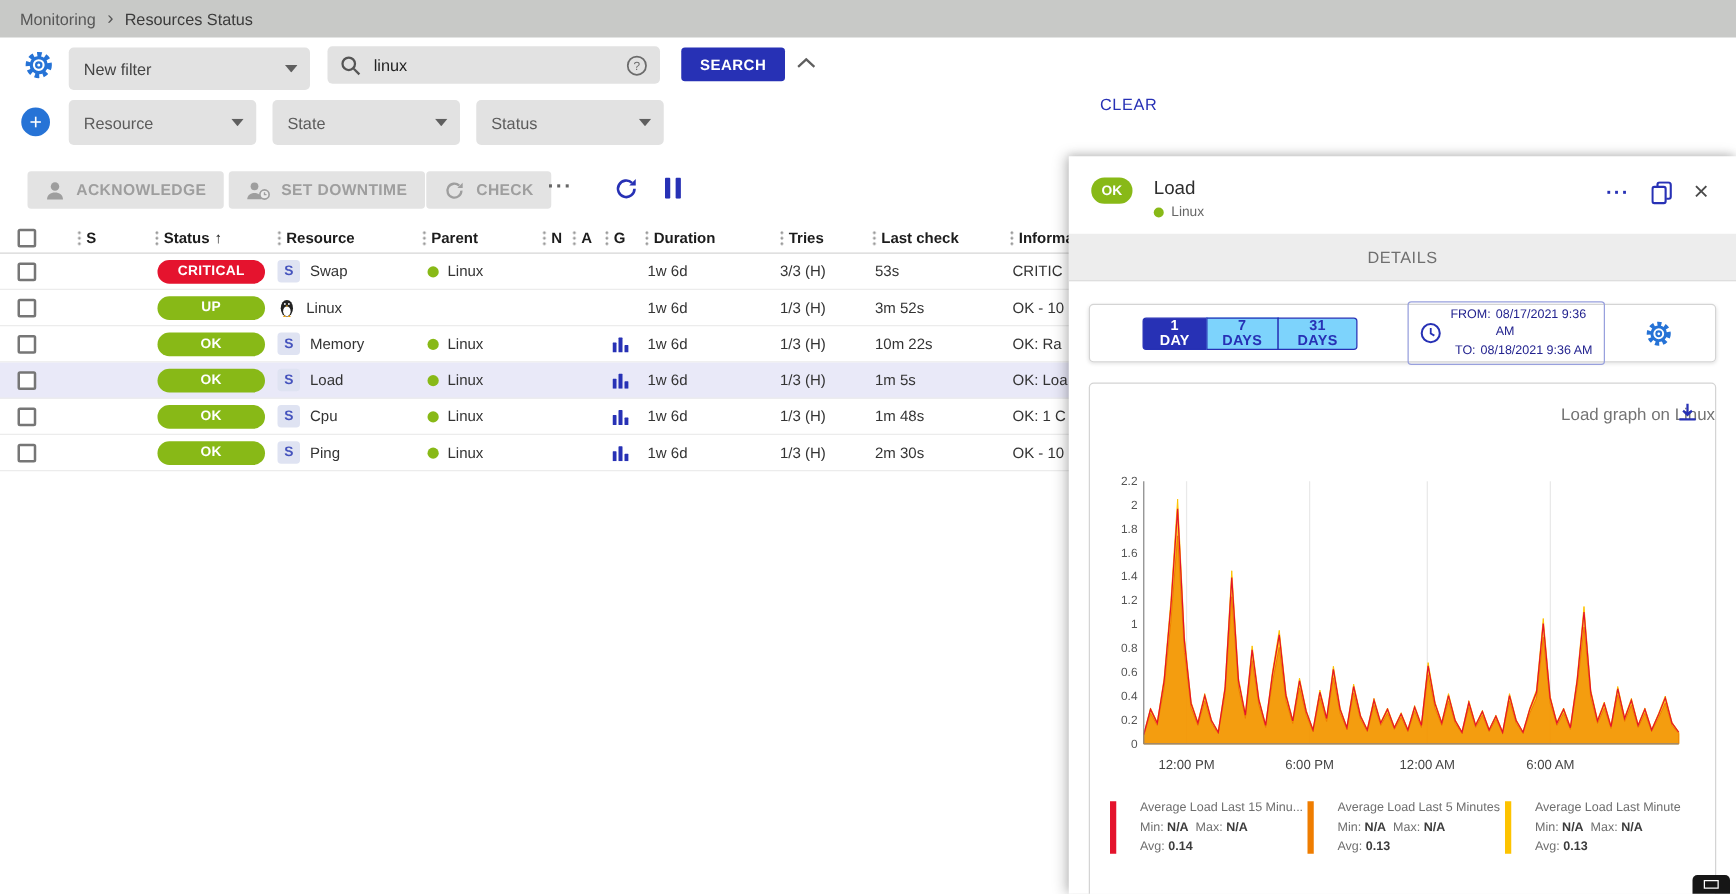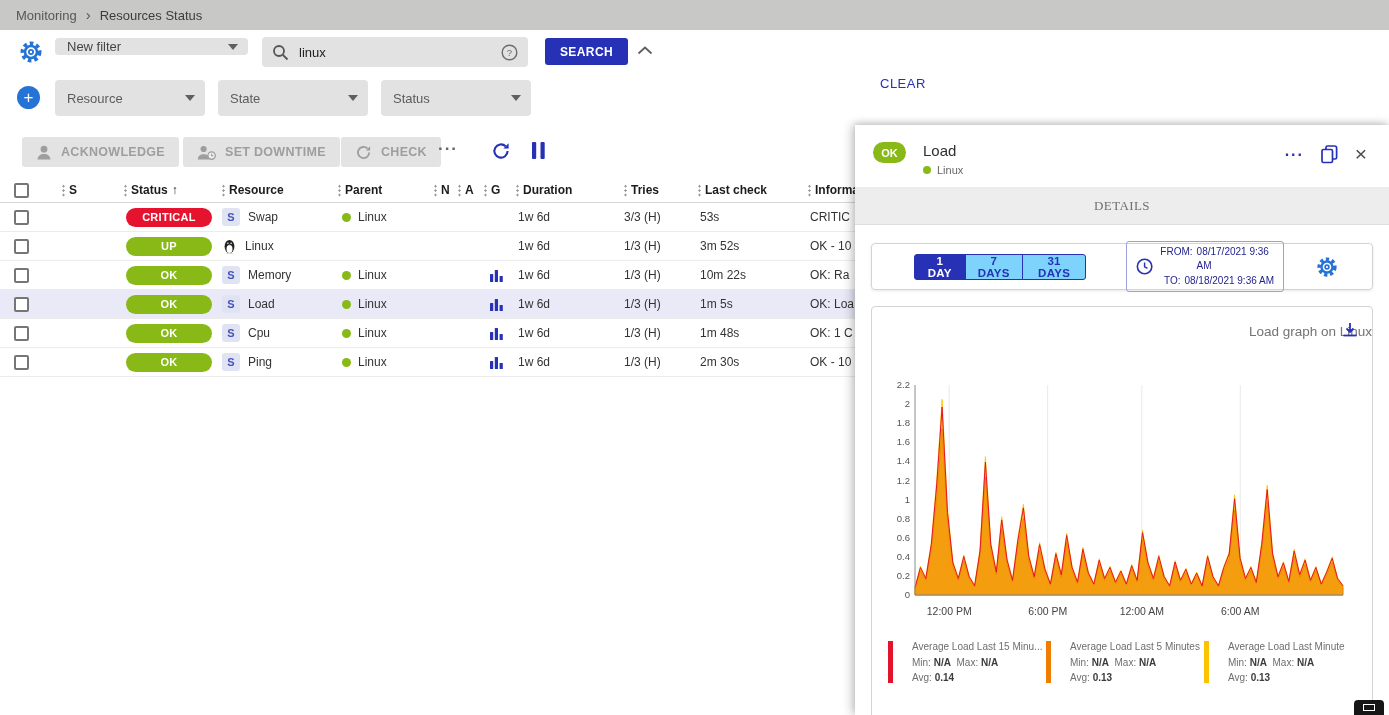--- a/index.html
+++ b/index.html
@@ -9,21 +9,21 @@
 
   
   .topbar { position:absolute; top:0; left:0; width:100%; height:30px; background:var(--topbar); display:flex; align-items:center; gap:9px; padding:0 16px; font-size:13px; }
   .crumb1 { color:#575757; cursor:pointer; }
   .crumb-sep { color:#575757; font-size:15px; margin-top:-2px; }
   .crumb2 { color:#3b3b3b; cursor:pointer; }
 
   
   .gear-btn { position:absolute; left:19px; top:40px; cursor:pointer; display:flex; }
   .field { background:var(--field); border-radius:4px; display:flex; align-items:center; justify-content:space-between; padding:0 10px 0 12px; font-size:13px; color:#444; cursor:pointer; }
-  .saved-filter { position:absolute; left:55px; top:38px; width:193px; height:17px; }
+  .saved-filter { position:absolute; left:55px; top:38px; width:193px; height:34px; }
   .searchbox { position:absolute; left:262px; top:37px; width:266px; height:30px; background:var(--field); border-radius:4px; display:flex; align-items:center; gap:10px; padding:0 10px; }
   .searchbox .q { font-size:13px; color:#222; flex:1; }
   .search-btn { position:absolute; left:545px; top:38px; width:83px; height:27px; background:var(--primary); color:#fff; border:none; border-radius:3px; font-size:12px; font-weight:bold; letter-spacing:.4px; display:flex; align-items:center; justify-content:center; cursor:pointer; font-family:inherit; }
   .collapse-btn { position:absolute; left:637px; top:46px; cursor:pointer; display:flex; }
   .add-filter-btn { position:absolute; left:17px; top:86px; width:23px; height:23px; border-radius:50%; background:var(--accent); color:#fff; font-size:17px; display:flex; align-items:center; justify-content:center; cursor:pointer; }
   .criteria-row { position:absolute; left:55px; top:80px; display:flex; gap:13px; }
   .crit { width:150px; height:36px; color:#5c5c5c; }
   .clear-btn { position:absolute; left:880px; top:76px; color:var(--primary); font-size:13px; letter-spacing:.5px; cursor:pointer; z-index:2; }
 
   
@@ -69,21 +69,21 @@
   .pchip { min-width:33px; height:21px; padding:0 7px; border-radius:11px; background:var(--ok); color:#fff; font-size:11px; font-weight:bold; display:flex; align-items:center; justify-content:center; }
   .ptitle-block { margin-left:17px; }
   .ptitle { font-size:15px; color:#2e2e2e; }
   .psub { display:flex; align-items:center; gap:6px; margin-top:5px; }
   .psub .dot { margin:0; width:8px; height:8px; }
   .psub span { font-size:11px; color:#666; }
   .picons { margin-left:auto; display:flex; align-items:center; gap:17px; padding:3px 6px 0 0; }
   .pmore { color:var(--primary); font-size:16px; font-weight:bold; letter-spacing:1px; cursor:pointer; }
   .pcopy { cursor:pointer; display:flex; }
   .pclose { color:#4a4a4a; font-size:21px; line-height:1; cursor:pointer; margin-top:-2px; }
-  .ptabs { display:flex; background:#ededed; border-bottom:1px solid #dedede;font-family:Liberation Serif, serif; }
+  .ptabs { display:flex; background:#ededed; border-bottom:1px solid #dedede; }
   .ptab { flex:1; height:37px; display:flex; align-items:center; justify-content:center; font-size:13px; color:#6f6f6f; letter-spacing:.4px; cursor:pointer; }
   .ptab.active { color:var(--primary); background:#f8f8f8; box-shadow:inset 0 -2px 0 var(--primary); }
   .timecard { margin:18px 16px 0; height:47px; flex:none; border:1px solid #d4d4d4; border-radius:4px; box-shadow:0 1px 3px rgba(0,0,0,.1); display:flex; align-items:center; padding:0 34px 0 42px;gap:32px; }
   .periods { display:flex; }
   .pbtn { height:26px; padding:0 10px; background:#7dd3fc; border:1px solid var(--primary); color:var(--primary); font-size:11.5px; font-weight:bold; letter-spacing:.3px; display:flex; align-items:center; font-family:inherit; cursor:pointer; margin-left:-1px; }
   .pbtn:first-child { border-radius:3px 0 0 3px; margin-left:0; }
   .pbtn:last-child { border-radius:0 3px 3px 0; }
   .pbtn.active { background:var(--primary); color:#fff; }
   .fromto { margin-left:8px; border:1px solid #98a0dd; border-radius:3px; display:flex; align-items:center; gap:7px; padding:3px 9px; cursor:pointer; }
   .ftcol { font-size:10px; color:#23238f; line-height:1.45; }

